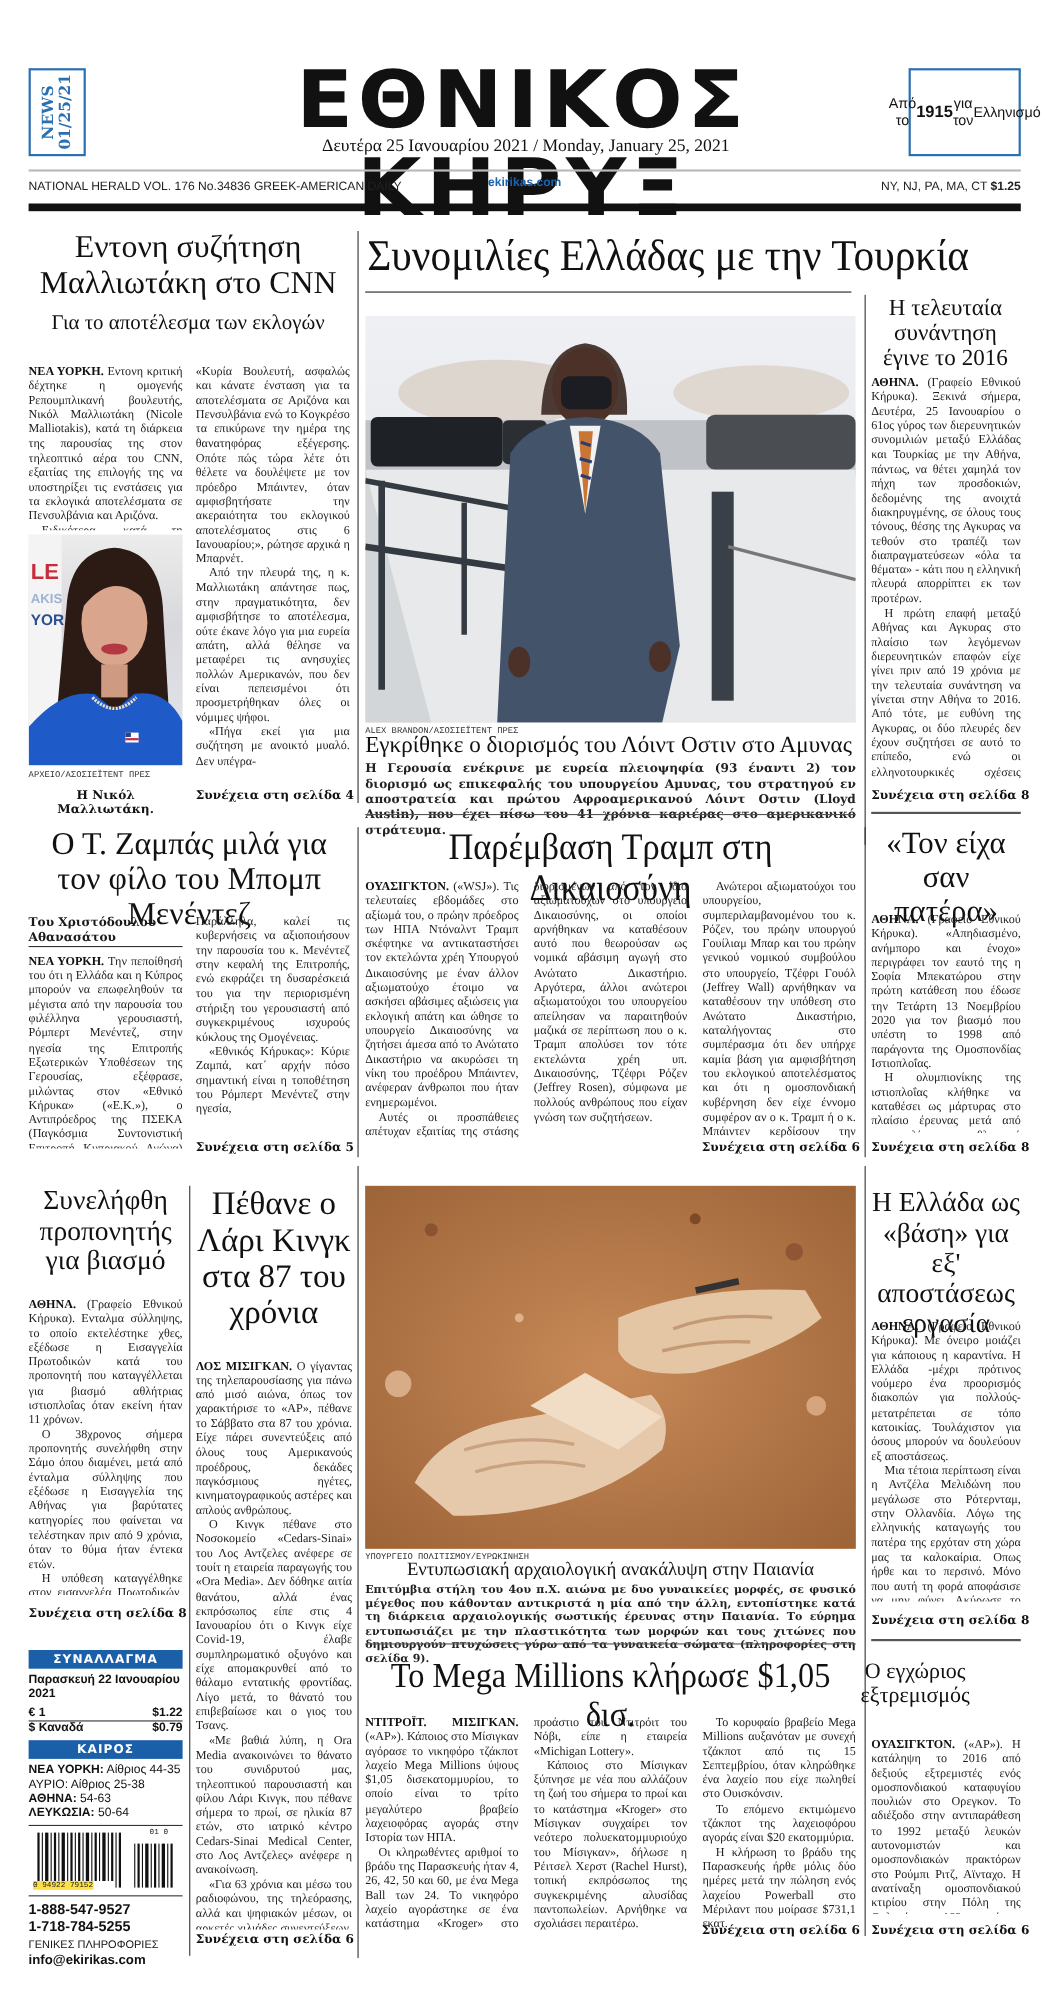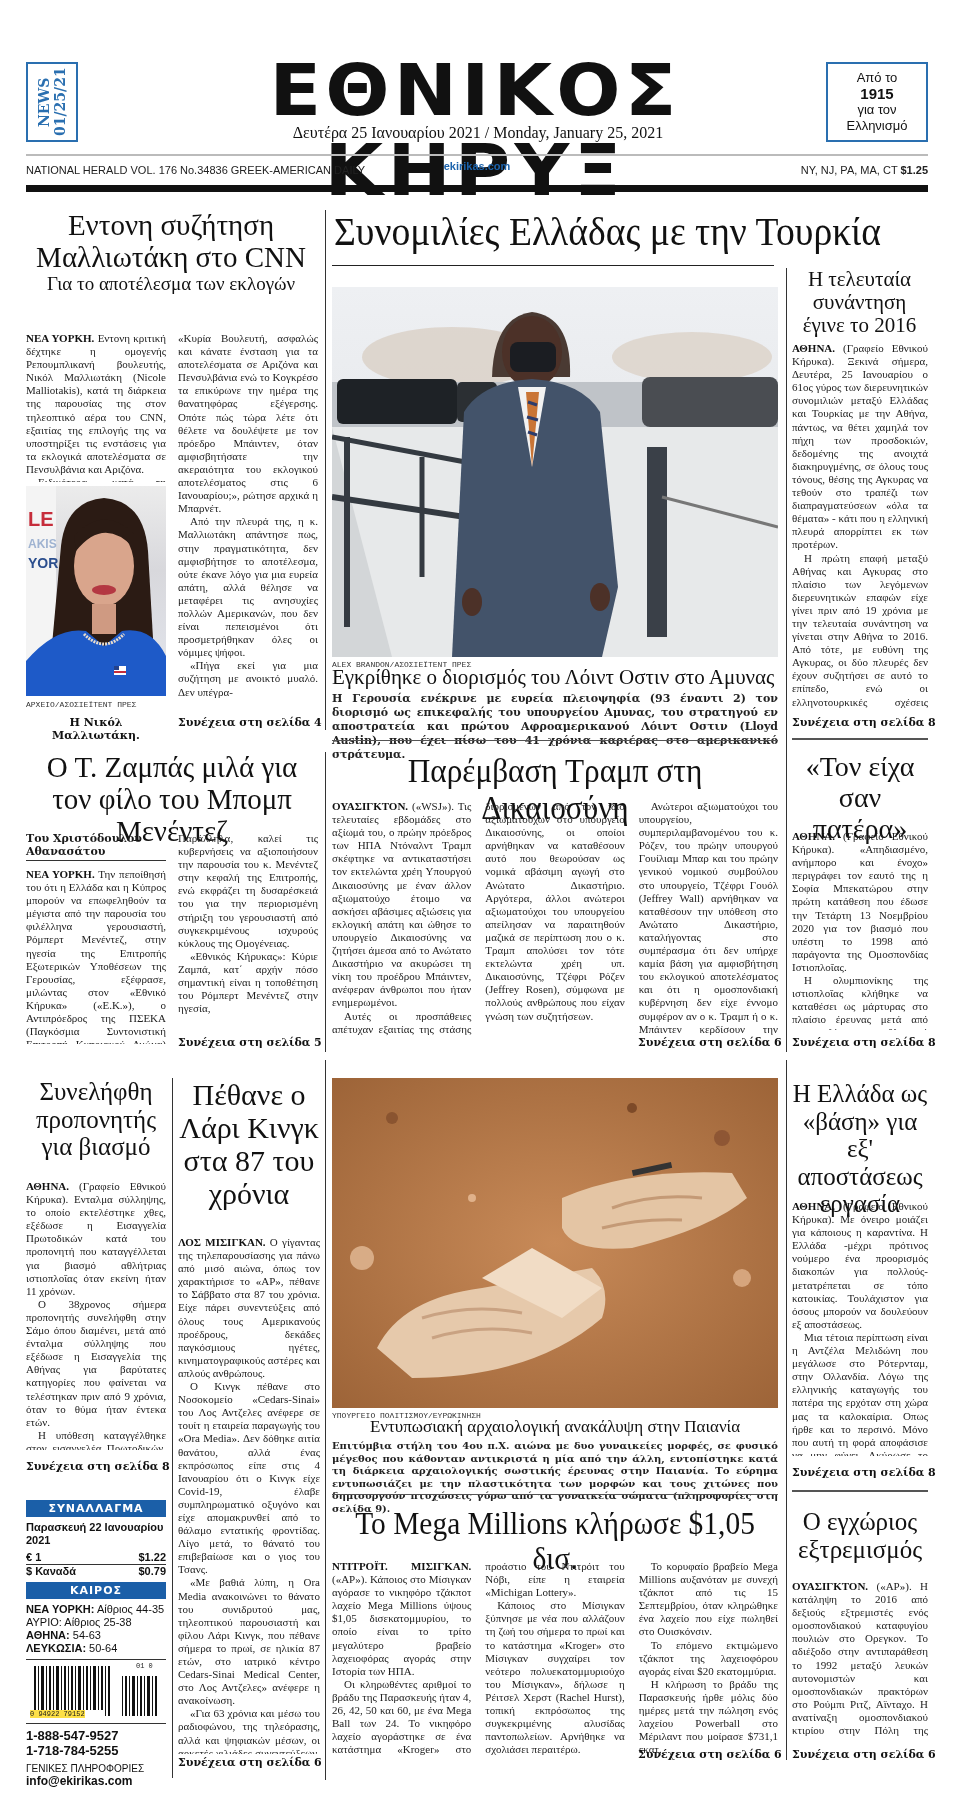--- a/index.html
+++ b/index.html
@@ -4,21 +4,21 @@
 <style>
   *{box-sizing:border-box;margin:0;padding:0}
   html,body{width:956px;height:1813px;background:#fff;overflow:hidden}
   body{font-family:"DejaVu Serif",serif;color:#1a1a1a;position:relative}
   .abs{position:absolute}
 
   
   .box{position:absolute;border:2px solid #2a6fb0;background:#fff;display:flex;align-items:center;justify-content:center;text-align:center}
   .news-box{left:26px;top:62px;width:52px;height:80px}
   .news-box span{writing-mode:vertical-rl;transform:rotate(180deg);font-family:"DejaVu Serif",serif;font-weight:bold;color:#2a6fb0;font-size:14px;line-height:16px}
-  .since-box{left:826px;top:62px;width:102px;height:80px;flex-direction:column;font-family:"Liberation Sans",sans-serif;font-size:13px;line-height:16px;color:#111}
+  .since-box{left:826px;top:62px;width:102px;height:80px;flex-direction:row;font-family:"Liberation Sans",sans-serif;font-size:13px;line-height:16px;color:#111}
   .since-box b{font-size:15px}
   .logo{left:150px;top:50px;width:650px;height:80px;text-align:center;font-family:"DejaVu Sans",sans-serif;font-weight:bold;font-size:72px;letter-spacing:4px;line-height:80px;color:#111;transform:scaleX(1.05)}
   .dateline{left:200px;top:124px;width:556px;text-align:center;font-family:"Liberation Serif",serif;font-size:16px;color:#111}
   .rule-grey{left:26px;width:902px;height:2px;background:#bbb}
   .infobar{left:26px;top:160px;width:902px;height:20px;font-family:"Liberation Sans",sans-serif;font-size:11px;color:#222}
   .infobar .l{position:absolute;left:0;top:4px}
   .infobar .c{position:absolute;left:0;width:100%;text-align:center;top:0;color:#1b63ad;font-weight:bold;font-size:11px}
   .infobar .r{position:absolute;right:0;top:4px}
   .rule-black{left:26px;top:185px;width:902px;height:7px;background:#111}
 
@@ -60,21 +60,21 @@
 <div class="abs rule-grey" style="top:154px"></div>
 <div class="abs infobar">
   <span class="l">NATIONAL HERALD VOL. 176 No.34836  GREEK-AMERICAN DAILY</span>
   <span class="c">ekirikas.com</span>
   <span class="r"><span>NY, NJ, PA, MA, CT</span> <b>$1.25</b></span>
 </div>
 <div class="abs rule-black"></div>
 
 <div class="abs" style="left:26px;top:210px;width:290px">
   <div class="hd" style="font-size:29px">Εντονη συζήτηση Μαλλιωτάκη στο CNN</div>
-  <div class="hd" style="font-size:19px;">Για το αποτέλεσμα των εκλογών</div>
+  <div class="hd" style="font-size:19px;margin-top:10px">Για το αποτέλεσμα των εκλογών</div>
 </div>
 <div class="abs txt" style="left:26px;top:332px;width:140px;height:150px;overflow:hidden">
   <p class="first"><b>ΝΕΑ ΥΟΡΚΗ.</b> <span>Εντονη κριτική δέχτηκε η ομογενής Ρεπουμπλικανή βουλευτής, Νικόλ Μαλλιωτάκη (Nicole Malliotakis), κατά τη διάρκεια της παρουσίας της στον τηλεοπτικό αέρα του CNN, εξαιτίας της επιλογής της να υποστηρίξει τις ενστάσεις για τα εκλογικά αποτελέσματα σε Πενσυλβάνια και Αριζόνα.</span></p>
   <p><span>Ειδικότερα, κατά τη διάρκεια της συνέντευξης της κ. Μαλλιωτάκη στην εκπομπή «Out Front», η δημοσιογράφος Εριν Μπαρνέτ (Erin Burnett) ρώτησε την ομογενή πολιτικό πώς μπορεί να δηλώνει ότι θα δουλέψει μαζί με την προεδρία Μπάιντεν, τη στιγμή που αμφισβήτησε εμπράκτως το εκλογικό αποτέλεσμα στο Κογκρέσο, λίγες μόνο ώρες μετά τα αιματηρά και θανατηφόρα επεισόδια.</span></p>
 </div>
 <div class="photo" style="left:26px;top:486px;width:140px;height:210px;background:linear-gradient(180deg,#ececec 0%,#d8d8dc 40%,#e3e6ee 100%)">
   <svg width="140" height="210" viewBox="0 0 140 210">
     <rect x="0" y="0" width="30" height="200" fill="#f4f4f4"></rect>
     <text x="2" y="40" font-size="20" font-family="Liberation Sans,sans-serif" font-weight="bold" fill="#c62d3b">LE</text>
     <text x="2" y="62" font-size="12" font-family="Liberation Sans,sans-serif" font-weight="bold" fill="#9fb3d1">AKIS</text>
@@ -248,21 +248,21 @@
 
 <div class="abs hd" style="left:792px;top:1080px;width:136px;font-size:25px">Η Ελλάδα ως «βάση» για εξ' αποστάσεως εργασία</div>
 <div class="abs txt" style="left:792px;top:1200px;width:136px;height:256px;overflow:hidden">
   <p class="first"><b>ΑΘΗΝΑ.</b> <span>(Γραφείο Εθνικού Κήρυκα). Με όνειρο μοιάζει για κάποιους η καραντίνα. Η Ελλάδα -μέχρι πρότινος νούμερο ένα προορισμός διακοπών για πολλούς- μετατρέπεται σε τόπο κατοικίας. Τουλάχιστον για όσους μπορούν να δουλεύουν εξ αποστάσεως.</span></p>
   <p><span>Μια τέτοια περίπτωση είναι η Αντζέλα Μελιδώνη που μεγάλωσε στο Ρότερνταμ, στην Ολλανδία. Λόγω της ελληνικής καταγωγής του πατέρα της ερχόταν στη χώρα μας τα καλοκαίρια. Οπως ήρθε και το περσινό. Μόνο που αυτή τη φορά αποφάσισε να μην φύγει. Ακύρωσε το εισιτήριο της επιστροφής και έκτοτε δουλεύει από την Κάλυμνο.</span></p>
 
 </div>
 <div class="abs cont" style="left:792px;top:1466px">Συνέχεια στη σελίδα 8</div>
 <div class="hline" style="left:792px;top:1490px;width:136px;height:2px"></div>
 
-<div class="abs hd" style="left:792px;top:1508px;width:136px;font-size:25px">Ο εγχώριος εξτρεμισμός</div>
+<div class="abs hd" style="left:764px;top:1508px;width:136px;font-size:20px">Ο εγχώριος εξτρεμισμός</div>
 <div class="abs txt" style="left:792px;top:1580px;width:136px;height:160px;overflow:hidden">
   <p class="first"><b>ΟΥΑΣΙΓΚΤΟΝ.</b> <span>(«AP»). Η κατάληψη το 2016 από δεξιούς εξτρεμιστές ενός ομοσπονδιακού καταφυγίου πουλιών στο Ορεγκον. Το αδιέξοδο στην αντιπαράθεση το 1992 μεταξύ λευκών αυτονομιστών και ομοσπονδιακών πρακτόρων στο Ρούμπι Ριτζ, Αϊνταχο. Η ανατίναξη ομοσπονδιακού κτιρίου στην Πόλη της Οκλαχόμα με 168 νεκρούς το 1995.</span></p>
 
 </div>
 <div class="abs cont" style="left:792px;top:1748px">Συνέχεια στη σελίδα 6</div>
 
 <div class="abs" style="left:26px;top:1500px;width:140px">
   <div class="sb-head">ΣΥΝΑΛΛΑΓΜΑ</div>
   <div class="sb" style="font-weight:bold;margin-top:4px">Παρασκευή 22 Ιανουαρίου 2021</div>
   <div class="sb row" style="margin-top:4px;border-bottom:1px solid #333">

